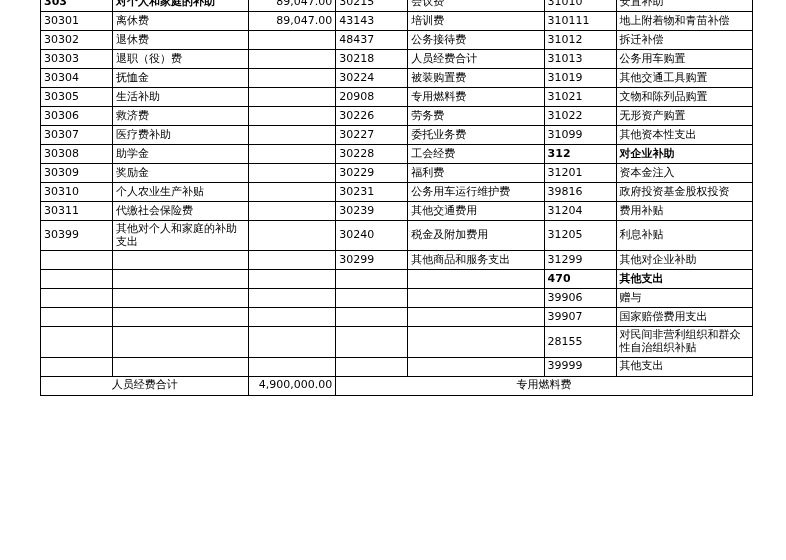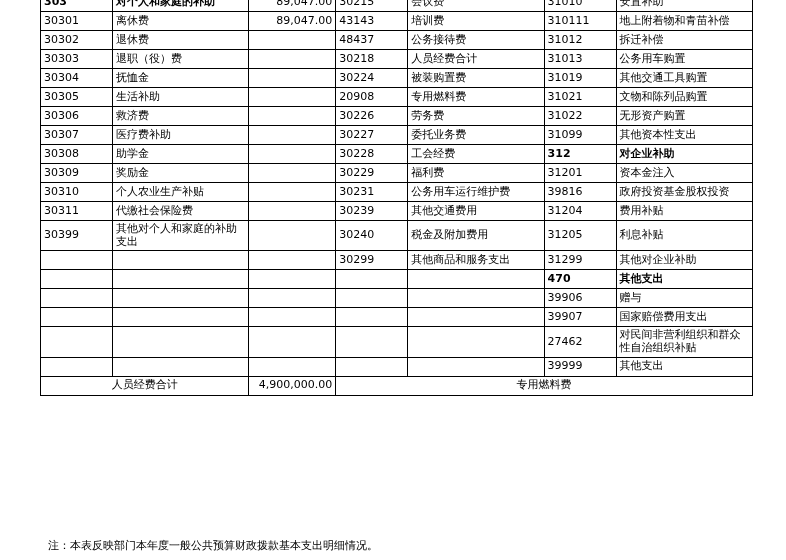--- a/index.html
+++ b/index.html
@@ -239,21 +239,21 @@
           <td class="c-code">39907</td>
           <td class="c-name">国家赔偿费用支出</td>
         </tr>
 
         <tr>
           <td class="c-code blank"></td>
           <td class="c-name blank"></td>
           <td class="c-amt blank"></td>
           <td class="c-code blank"></td>
           <td class="c-name blank"></td>
-          <td class="c-code">27462</td>
+          <td class="c-code">28155</td>
           <td class="c-name">对民间非营利组织和群众性自治组织补贴</td>
         </tr>
 
         <tr>
           <td class="c-code blank"></td>
           <td class="c-name blank"></td>
           <td class="c-amt blank"></td>
           <td class="c-code blank"></td>
           <td class="c-name blank"></td>
           <td class="c-code">39999</td>
@@ -263,14 +263,13 @@
         <tr>
           <td class="totals-label" colspan="2">人员经费合计</td>
           <td class="c-amt">4,900,000.00</td>
           <td class="totals-label" colspan="4">专用燃料费</td>
         </tr>
 
       </tbody>
     </table>
   </div>
 
-  <div class="note">注：本表反映部门本年度一般公共预算财政拨款基本支出明细情况。</div>
 </div>
 
 </body></html>

